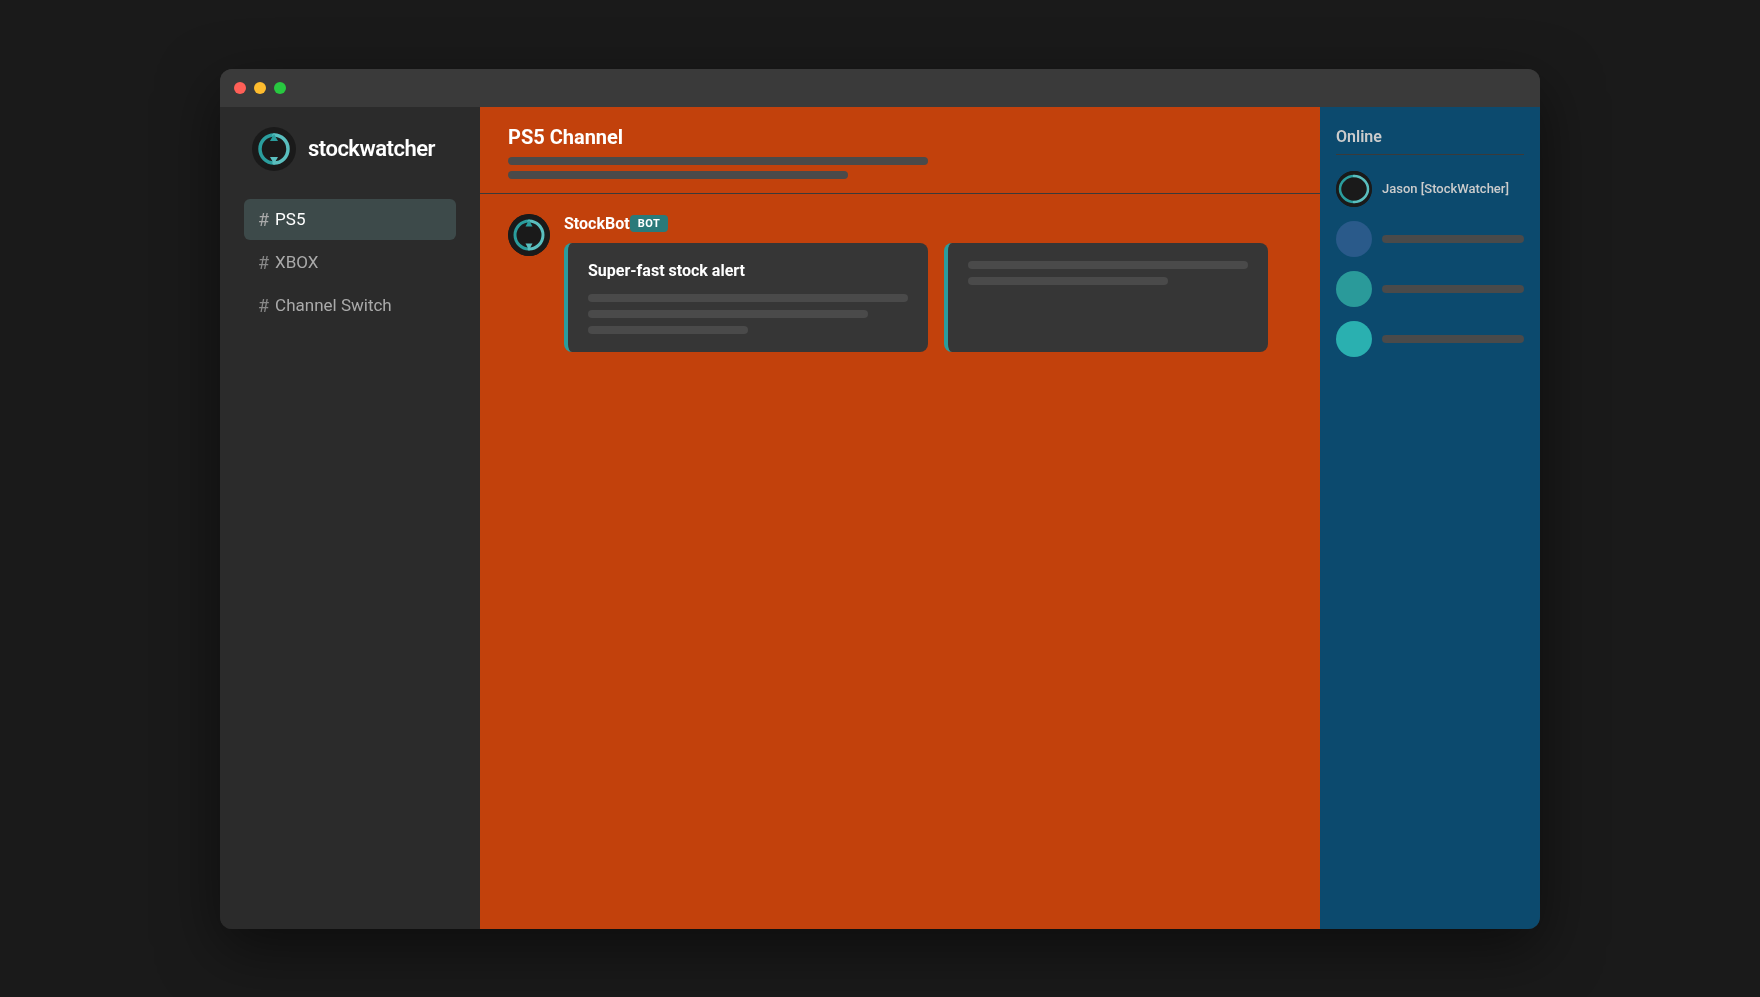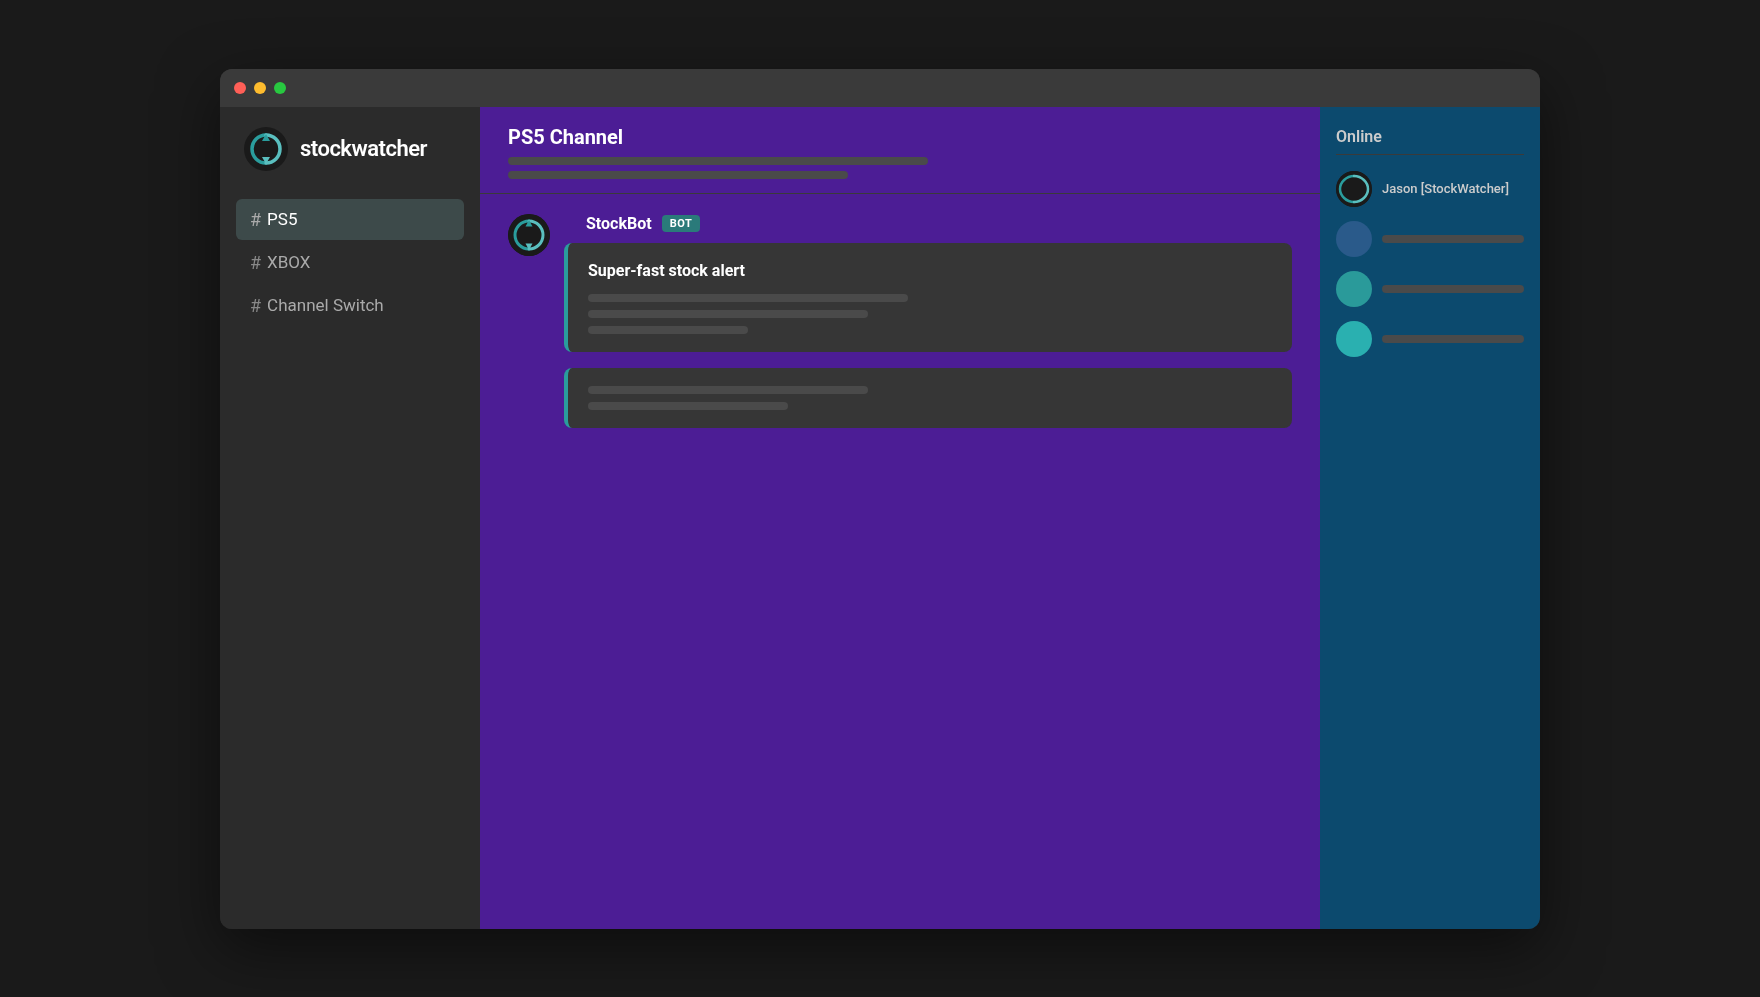--- a/index.html
+++ b/index.html
@@ -56,21 +56,21 @@
       flex: 1;
       overflow: hidden;
     }
 
     
     .sidebar {
       width: 260px;
       background: #2b2b2b;
       display: flex;
       flex-direction: column;
-      padding: 20px 8px;
+      padding: 20px 16px;
       flex-shrink: 0;
     }
 
     .sidebar-logo {
       display: flex;
       align-items: center;
       gap: 12px;
       padding: 0 16px 28px 16px;
     }
 
@@ -119,21 +119,21 @@
 
     .channel-item.active .channel-hash {
       color: #aaaaaa;
     }
 
     
     .chat-area {
       flex: 1;
       display: flex;
       flex-direction: column;
-      background: #4c1d95;
+      background: #c2410c;
       overflow: hidden;
     }
 
     .chat-header {
       padding: 18px 28px 14px 28px;
       border-bottom: 1px solid #3a3a3a;
       flex-shrink: 0;
     }
 
     .chat-title {
@@ -186,23 +186,21 @@
       overflow: hidden;
     }
 
     .message-content {
       flex: 1;
     }
 
     .message-header {
       display: flex;
       align-items: center;
-      gap: 10px;
       margin-bottom: 10px;
-      margin-left: 22px;
     }
 
     .message-sender {
       font-size: 16px;
       font-weight: 700;
       color: #ffffff;
     }
 
     .bot-badge {
       background: #2a7a7a;
@@ -210,21 +208,20 @@
       font-size: 11px;
       font-weight: 700;
       padding: 2px 8px;
       border-radius: 4px;
       letter-spacing: 0.5px;
     }
 
     
     .stock-cards {
       display: flex;
-      flex-direction: column;
       gap: 16px;
     }
 
     .stock-card {
       background: #363636;
       border-radius: 8px;
       padding: 18px 20px;
       border-left: 4px solid #2a9d9d;
     }
 

